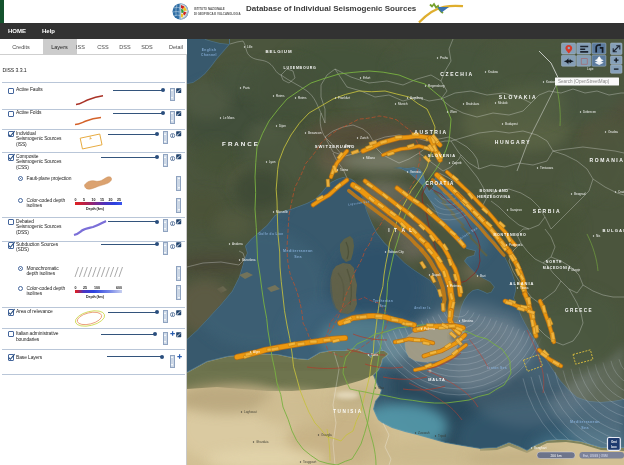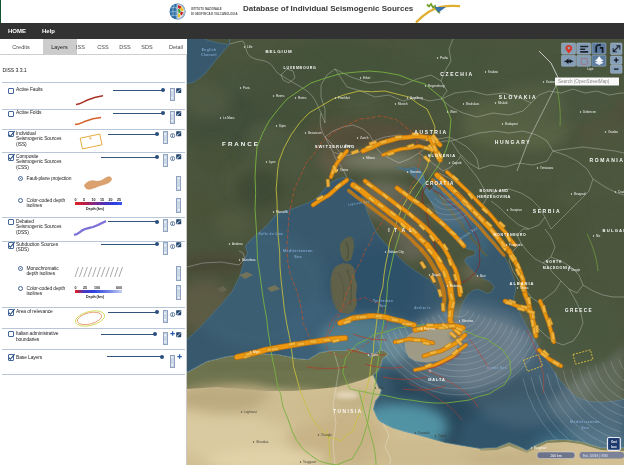--- a/index.html
+++ b/index.html
@@ -1,20 +1,20 @@
 <!DOCTYPE html>
 <html><head>
 <meta charset="utf-8">
 <style>
   * { margin:0; padding:0; box-sizing:border-box; }
   html,body { width:624px; height:465px; overflow:hidden; background:#fff;
     font-family:"Liberation Sans", sans-serif; }
   #page { position:relative; width:624px; height:465px; }
   #header { position:absolute; left:0; top:0; width:624px; height:31px; background:#fff;
-    border-left:1px solid #14532d; border-bottom:1px solid #e2e2e2; }
+    border-left:4px solid #14532d; border-bottom:1px solid #e2e2e2; }
   #title { position:absolute; left:242px; top:4px; font-size:8px; font-weight:bold; color:#3a3a3a; letter-spacing:0px; }
   #inst { position:absolute; left:190px; top:7px; font-size:2.9px; color:#555; line-height:4.6px; font-weight:bold;}
   #nav { position:absolute; left:0; top:23px; width:624px; height:16px; background:#323232; }
   #nav .item { position:absolute; top:4.5px; color:#fff; font-size:6px; font-weight:bold; }
   #sidebar { position:absolute; left:0; top:39px; width:187px; height:426px; background:#fff; border-right:1px solid #c9c9c9; }
   #tabs { position:absolute; left:0; top:0; width:187px; height:16px; border-bottom:1px solid #cfcfcf; background:#fff;}
   .tab { position:absolute; top:4.5px; font-size:5.5px; color:#4a4a4a; transform:translateX(-50%); }
   #tabactive { position:absolute; left:42.5px; top:0; width:34px; height:16px; background:#ccc; }
   .cb { position:absolute; width:6.4px; height:6.4px; background:#fff; border:1px solid #44669c; border-radius:1px; }
   .lbl { position:absolute; font-size:4.9px; color:#1d1d1d; line-height:5.6px; letter-spacing:-0.1px;}

